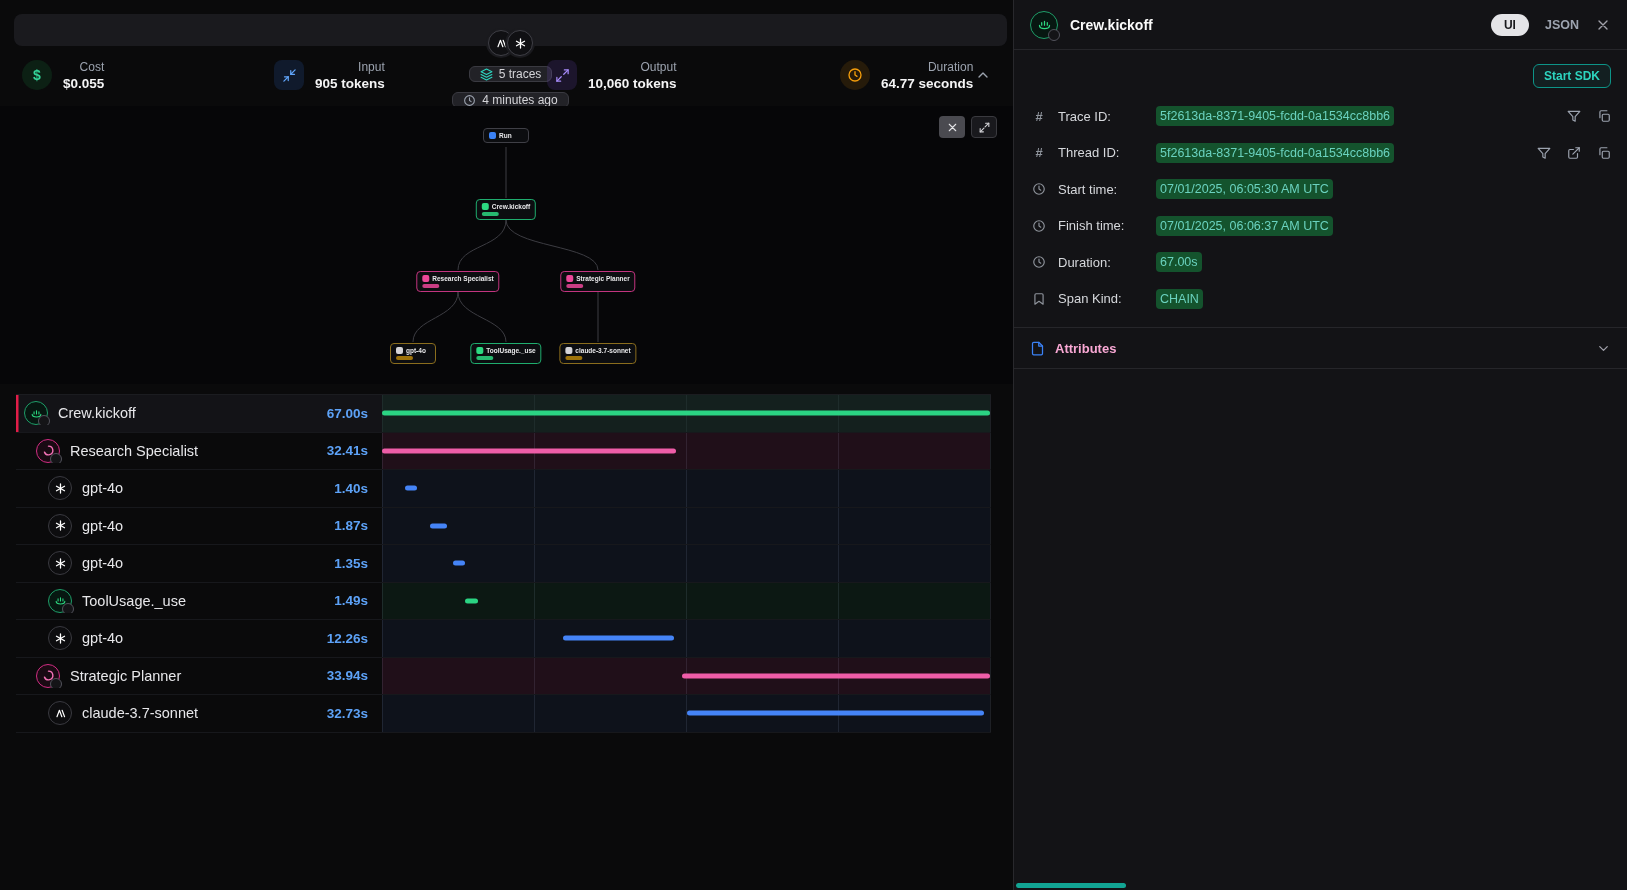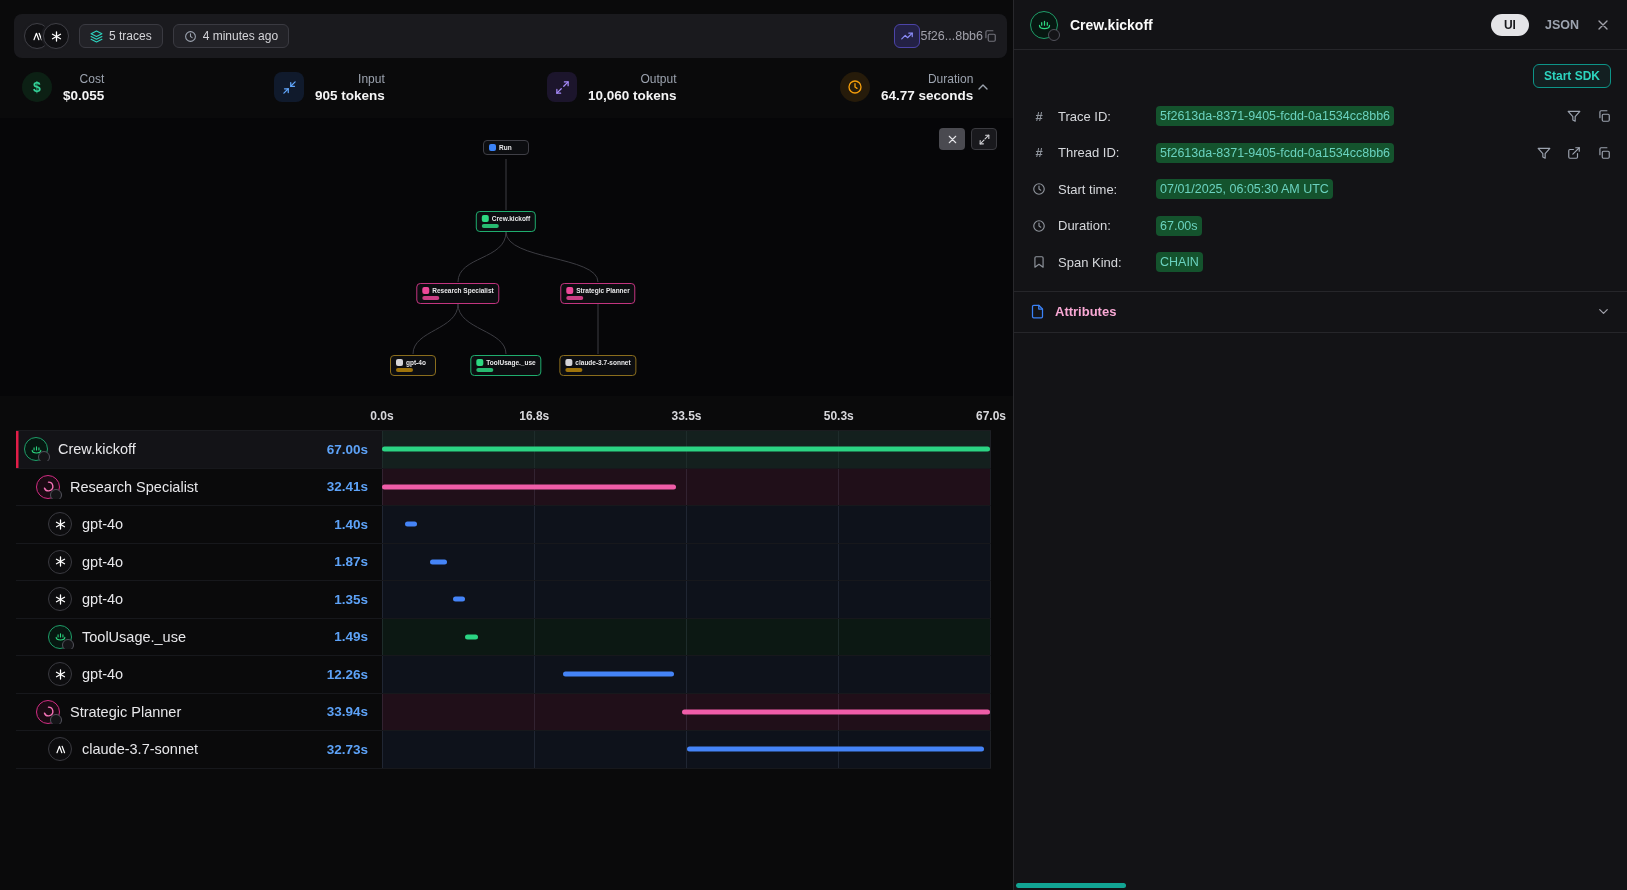--- a/index.html
+++ b/index.html
@@ -4,22 +4,22 @@
 <style>
   * { margin:0; padding:0; box-sizing:border-box; }
   html,body { width:1627px; height:890px; background:#0a0a0b; overflow:hidden;
     font-family:"Liberation Sans","DejaVu Sans",sans-serif; color:#e4e4e7; }
   .app { display:flex; width:100%; height:100%; }
   svg.ic { display:block; }
 
   
   .main { width:1013px; flex:0 0 1013px; position:relative; }
 
-  .topbar { margin:14px 6px 0 14px; height:44px; background:#1a1a1e; border-radius:8px;
-    display:flex; align-items:center; padding:0 10px; gap:10px; }
+  .topbar { margin:14px 6px 0 14px; height:25px; background:#1a1a1e; border-radius:8px;
+    display:flex; align-items:center; padding:16px 10px; gap:10px;flex-direction:column; }
   .logos { display:flex; align-items:center; }
   .logo { width:26px; height:26px; border-radius:50%; background:#101013; border:1px solid #3f3f46;
     display:flex; align-items:center; justify-content:center; color:#fff; box-shadow:0 0 0 2px #1a1a1e; }
   .logo + .logo { margin-left:-7px; }
   .pill { height:24px; display:inline-flex; align-items:center; gap:6px; padding:0 10px;
     border:1px solid #3a3a41; background:#222227; border-radius:6px; font-size:12px; color:#d4d4d8; }
   .pill .ic { width:13px; height:13px; }
   .teal { color:#2dd4bf; }
   .gray { color:#9ca3af; }
   .topbar-right { margin-left:auto; display:flex; align-items:center; gap:0; }
@@ -385,30 +385,20 @@
           </span>
         <span class="gbtn gbtn-expand">
             <svg class="ic" width="13" height="13">
               <use href="#i-expand"></use>
             </svg>
           </span>
       </div>
     </div>
 
     <div class="waterfall">
-      <div class="axis">
-        <div class="axis-spacer"></div>
-        <div class="axis-area">
-          <span class="tick" style="left:0%">0.0s</span>
-          <span class="tick" style="left:25%">16.8s</span>
-          <span class="tick" style="left:50%">33.5s</span>
-          <span class="tick" style="left:75%">50.3s</span>
-          <span class="tick" style="left:100%">67.0s</span>
-        </div>
-      </div>
       <div class="rows">
 
         <div class="wrow selected">
           <div class="wname" style="padding-left: 8px;">
               <span class="ric ric-crew has-badge">
                 <svg class="ic">
                   <use href="#i-crew"></use>
                 </svg>
               </span>
             <span class="nm">Crew.kickoff</span>
@@ -613,20 +603,29 @@
           </span>
         <span class="flabel">Start time:</span>
         <span class="fvalue">07/01/2025, 06:05:30 AM UTC</span>
       </div>
       <div class="field">
         <span class="ficon">
             <svg class="ic">
               <use href="#i-clock"></use>
             </svg>
           </span>
+        <span class="flabel">Finish time:</span>
+        <span class="fvalue">07/01/2025, 06:06:37 AM UTC</span>
+      </div>
+      <div class="field">
+        <span class="ficon">
+            <svg class="ic">
+              <use href="#i-clock"></use>
+            </svg>
+          </span>
         <span class="flabel">Duration:</span>
         <span class="fvalue">67.00s</span>
       </div>
       <div class="field">
         <span class="ficon">
             <svg class="ic">
               <use href="#i-bookmark"></use>
             </svg>
           </span>
         <span class="flabel">Span Kind:</span>

